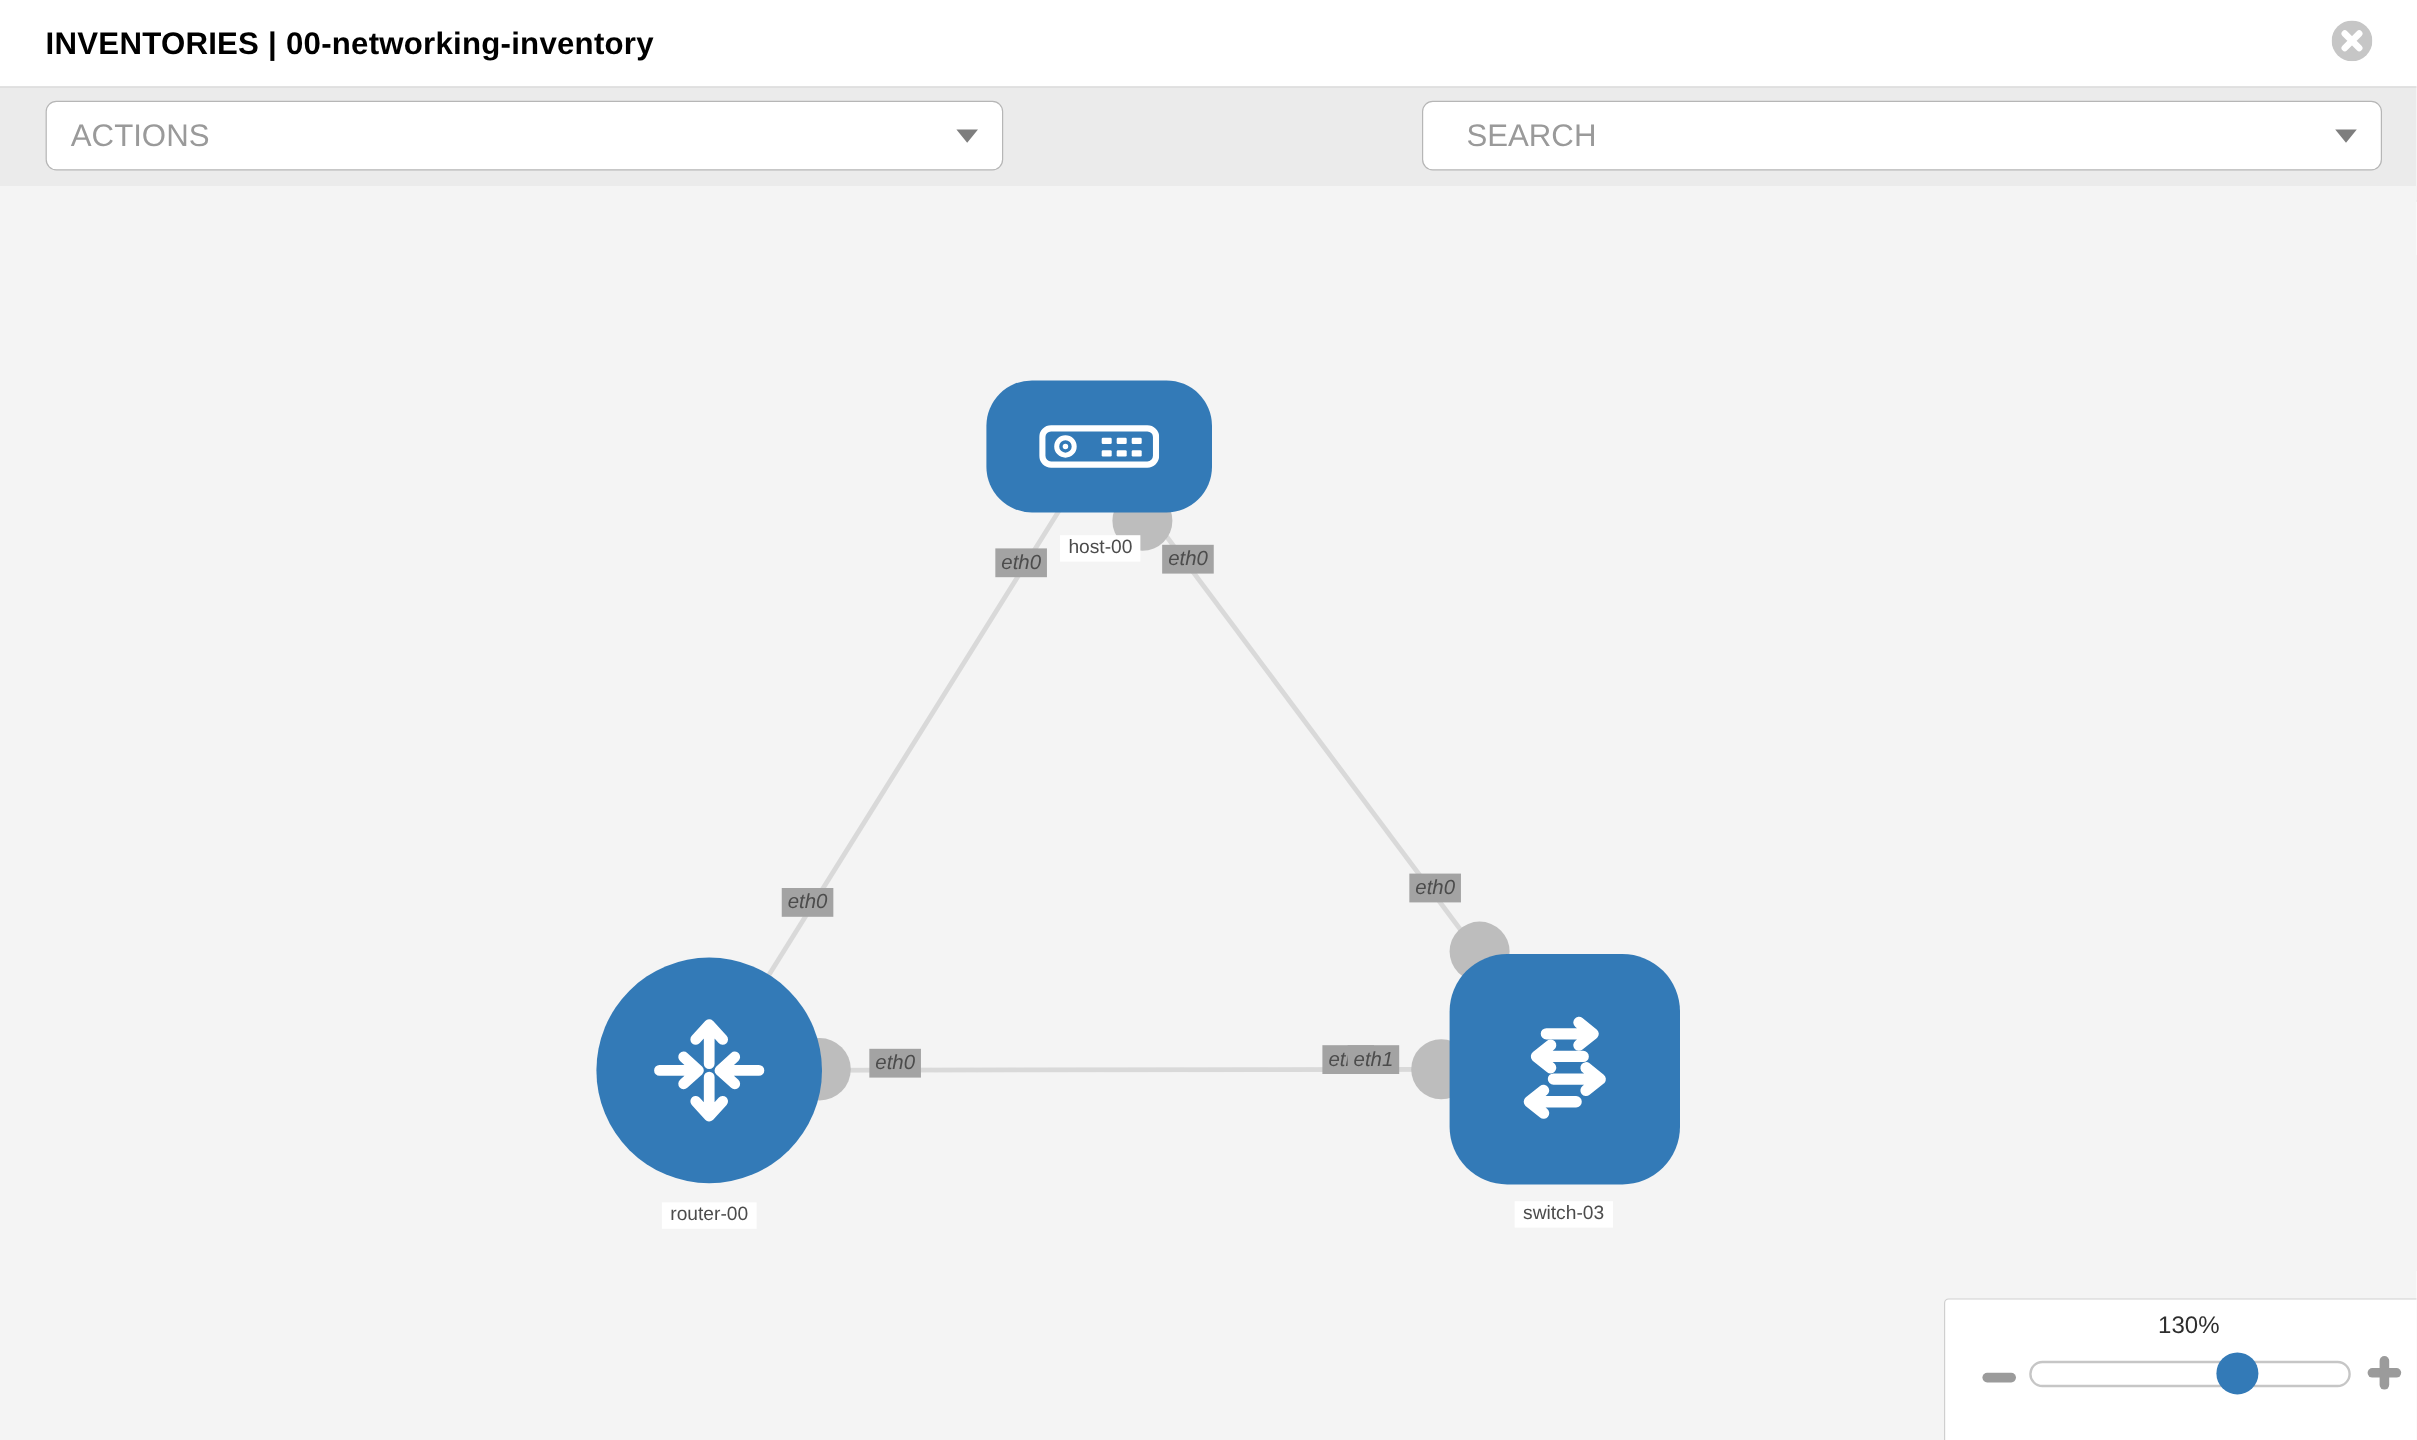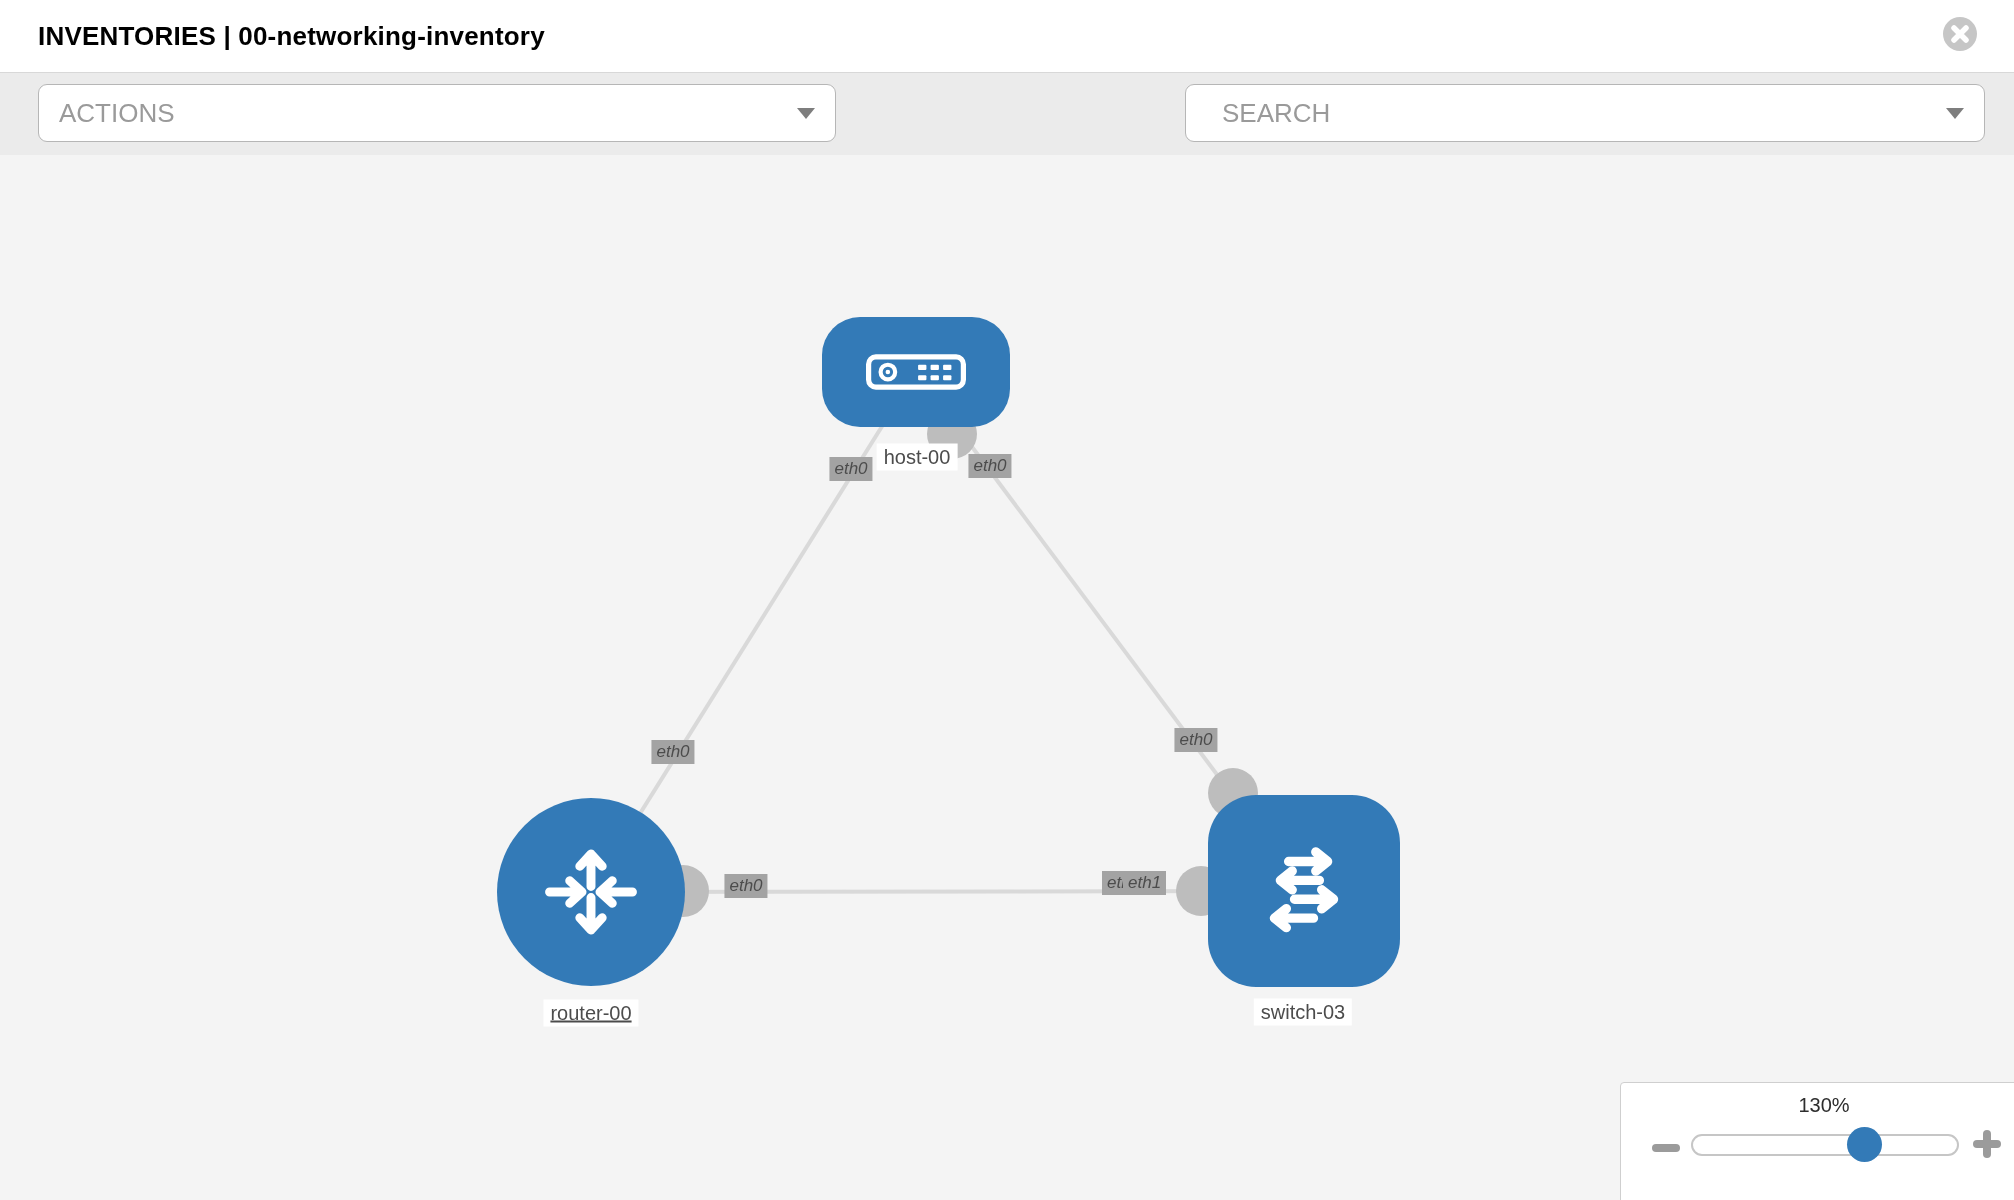--- a/index.html
+++ b/index.html
@@ -81,21 +81,21 @@
     display: flex; align-items: center; justify-content: center;
     cursor: pointer;
   }
   .node-host   { left: 822px;  top: 162px; width: 188px; height: 110px; border-radius: 38px; }
   .node-router { left: 497px;  top: 643px; width: 188px; height: 188px; border-radius: 50%; }
   .node-switch { left: 1208px; top: 640px; width: 192px; height: 192px; border-radius: 48px; }
 
   .node-label {
     position: absolute; transform: translate(-50%, -50%);
     background: #ffffff; color: #4c4c4c;
-    font-size: 20px; padding: 2px 7px; white-space: nowrap;
+    font-size: 16px; padding: 2px 7px; white-space: nowrap;
   }
   .if-label {
     position: absolute; transform: translate(-50%, -50%);
     background: #a3a3a3; color: #4c4c4c;
     font-size: 17px; padding: 2px 5px; white-space: nowrap; font-style: italic;
   }
   .if-label.abs { transform: none; }
 
   
   .zoom-panel {
@@ -216,21 +216,21 @@
     <div class="node node-switch">
       <svg width="118" height="118" viewBox="0 0 100 100" fill="none" stroke="#ffffff" stroke-width="8" stroke-linecap="round" stroke-linejoin="round">
         <path d="M37 25 L68 25 M60 17 L70 25 L60 33"></path>
         <path d="M63 41 L32 41 M40 33 L30 41 L40 49"></path>
         <path d="M42 57 L73 57 M65 49 L75 57 L65 65"></path>
         <path d="M58 73 L27 73 M35 65 L25 73 L35 81"></path>
       </svg>
     </div>
 
     <div class="node-label" style="left:917px; top:302px;">host-00</div>
-    <div class="node-label" style="left:591px; top:858px;text-decoration:underline;">router-00</div>
+    <div class="node-label" style="left:591px; top:858px;">router-00</div>
     <div class="node-label" style="left:1303px; top:857px;">switch-03</div>
 
     <div class="if-label" style="left:851px; top:314px;">eth0</div>
     <div class="if-label" style="left:990px; top:311px;">eth0</div>
     <div class="if-label" style="left:673px; top:597px;">eth0</div>
     <div class="if-label" style="left:1196px; top:585px;">eth0</div>
     <div class="if-label" style="left:746px; top:731px;">eth0</div>
     <div class="if-label abs" style="left:1102px; top:716px;">eth0</div>
     <div class="if-label abs" style="left:1123px; top:716px;">eth1</div>
 

